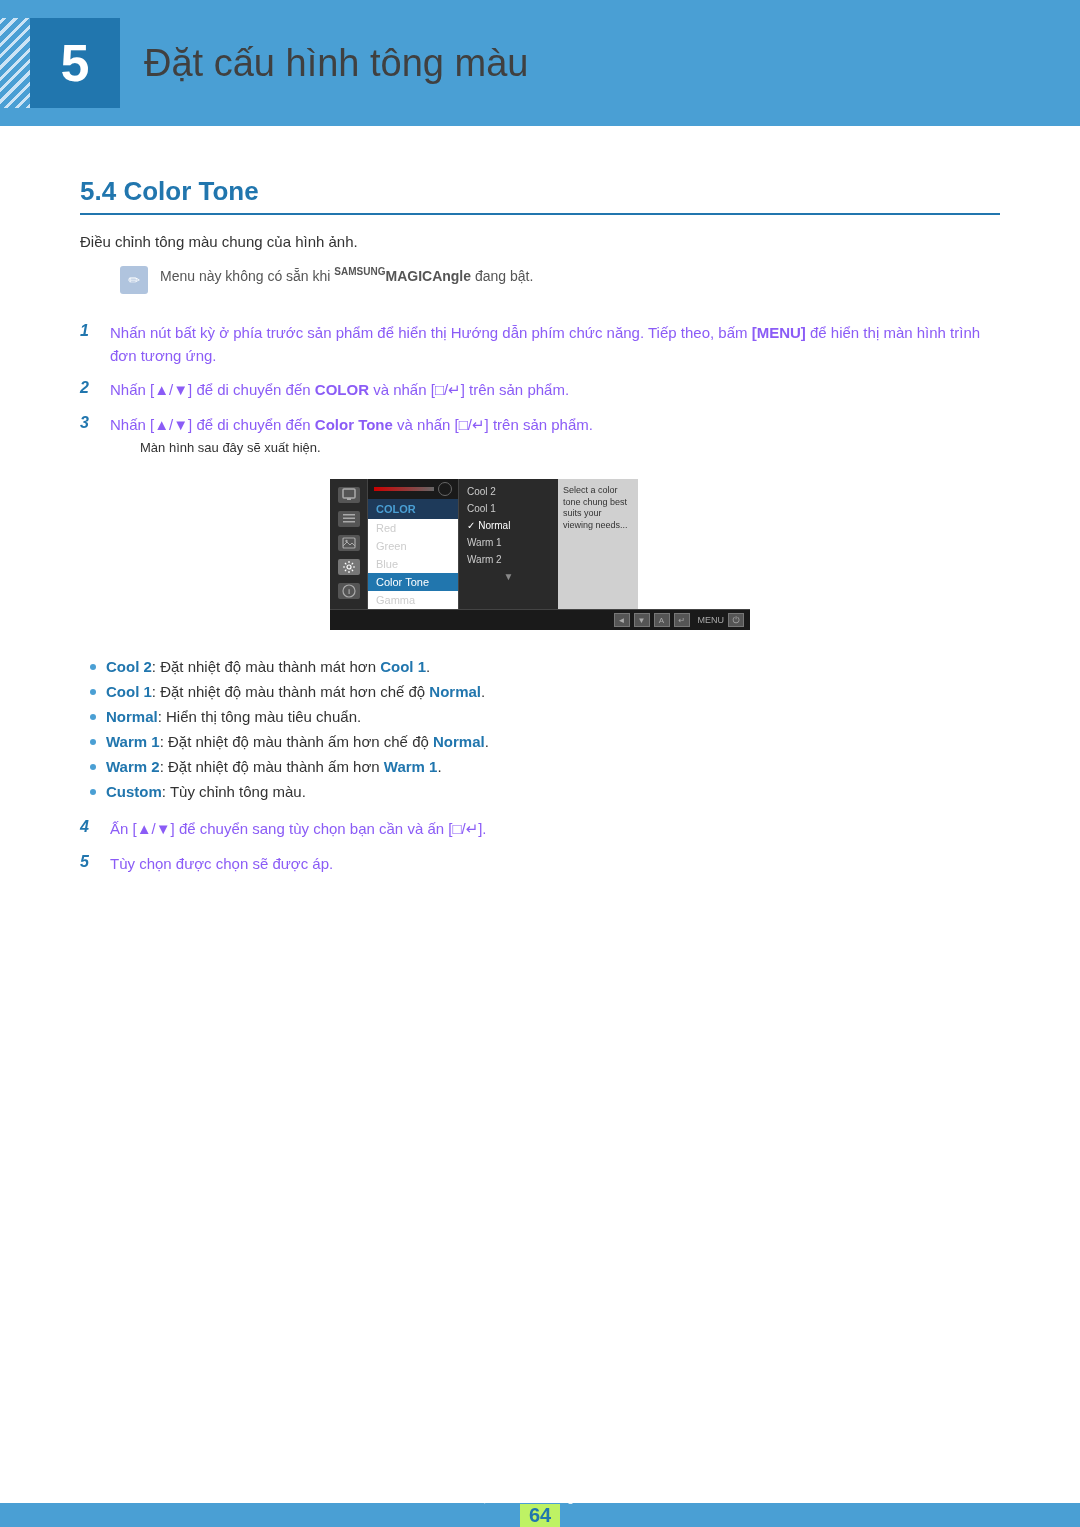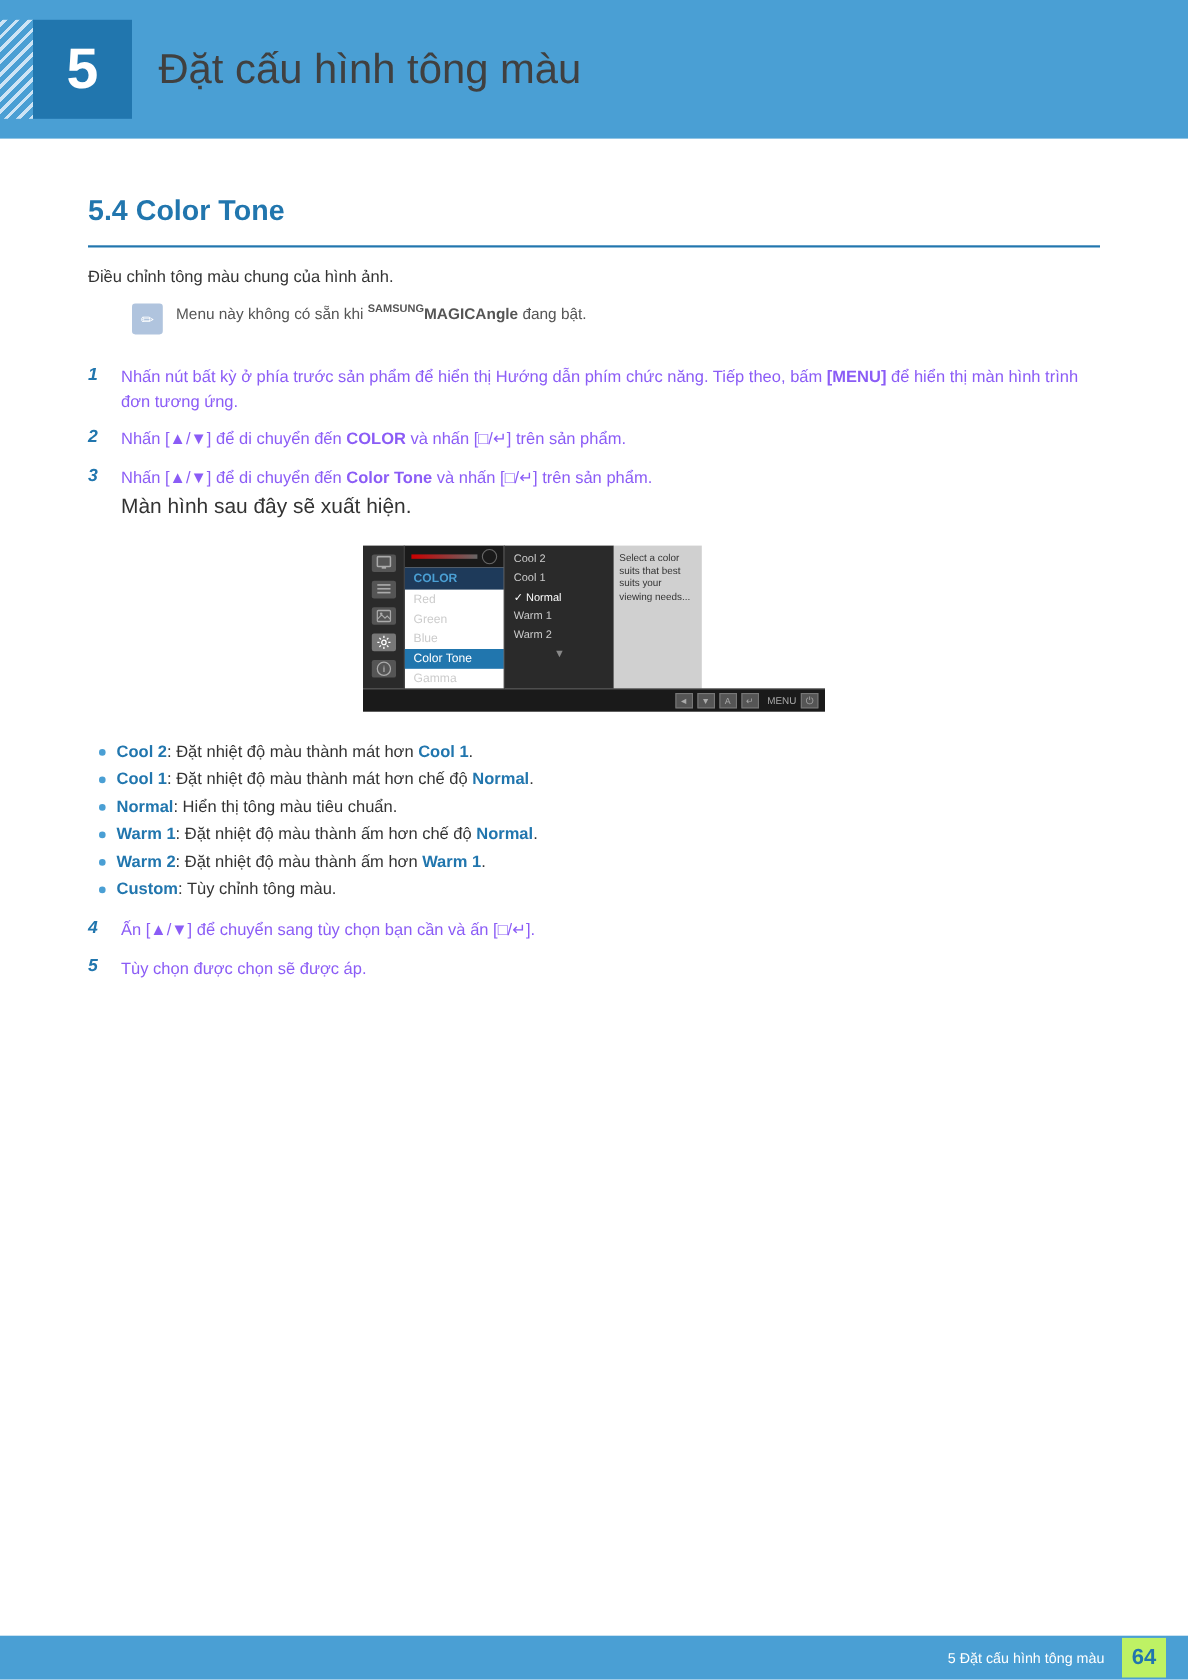--- a/index.html
+++ b/index.html
@@ -60,21 +60,21 @@
     .content {
       padding: 10px 80px 80px 80px;
     }
 
     
     .section-heading {
       font-size: 26px;
       font-weight: bold;
       color: #2176ae;
       border-bottom: 2px solid #2176ae;
-      padding-bottom: 16px;
+      padding-bottom: 6px;
       margin-bottom: 18px;
     }
 
     .section-desc {
       font-size: 15px;
       color: #333;
       margin-bottom: 16px;
     }
 
     
@@ -293,25 +293,26 @@
       font-weight: bold;
     }
 
     
     .page-footer {
       position: absolute;
       bottom: 0;
       left: 0;
       right: 0;
       background: #4a9fd4;
-      height: 40px;
+      height: 24px;
       display: flex;
       align-items: center;
       justify-content: flex-end;
       padding: 0 20px;
+      flex-direction: column;
     }
 
     .footer-text {
       color: #fff;
       font-size: 13px;
       margin-right: 16px;
     }
 
     .footer-page-num {
       background: #bef264;
@@ -323,22 +324,23 @@
       display: flex;
       align-items: center;
       justify-content: center;
     }
 
     .inline-bold {
       font-weight: bold;
     }
 
     .step-sub-text {
-      font-size: 19px;
+      font-size: 13px;
       color: #333;
+      margin-left: 30px;
       margin-top: 4px;
     }
 
     .screen-full {
       display: flex;
       flex-direction: column;
       width: 420px;
     }
 
     .screen-main-area {
@@ -464,21 +466,21 @@
 
         <div class="screen-submenu">
           <div class="screen-submenu-item">Cool 2</div>
           <div class="screen-submenu-item">Cool 1</div>
           <div class="screen-submenu-item selected">Normal</div>
           <div class="screen-submenu-item">Warm 1</div>
           <div class="screen-submenu-item">Warm 2</div>
           <div class="screen-submenu-item" style="color:#888;font-size:10px;text-align:center;">▼</div>
         </div>
 
-        <div class="screen-tooltip">Select a color suits that best suits your viewing needs...</div>
+        <div class="screen-tooltip">Select a color tone chung best suits your viewing needs...</div>
       </div>
 
       <div class="screen-bottombar">
         <div class="screen-btn">
             <span style="color:#aaa;font-size:8px;">◄</span>
           </div>
         <div class="screen-btn">
             <span style="color:#aaa;font-size:8px;">▼</span>
           </div>
         <div class="screen-btn">

